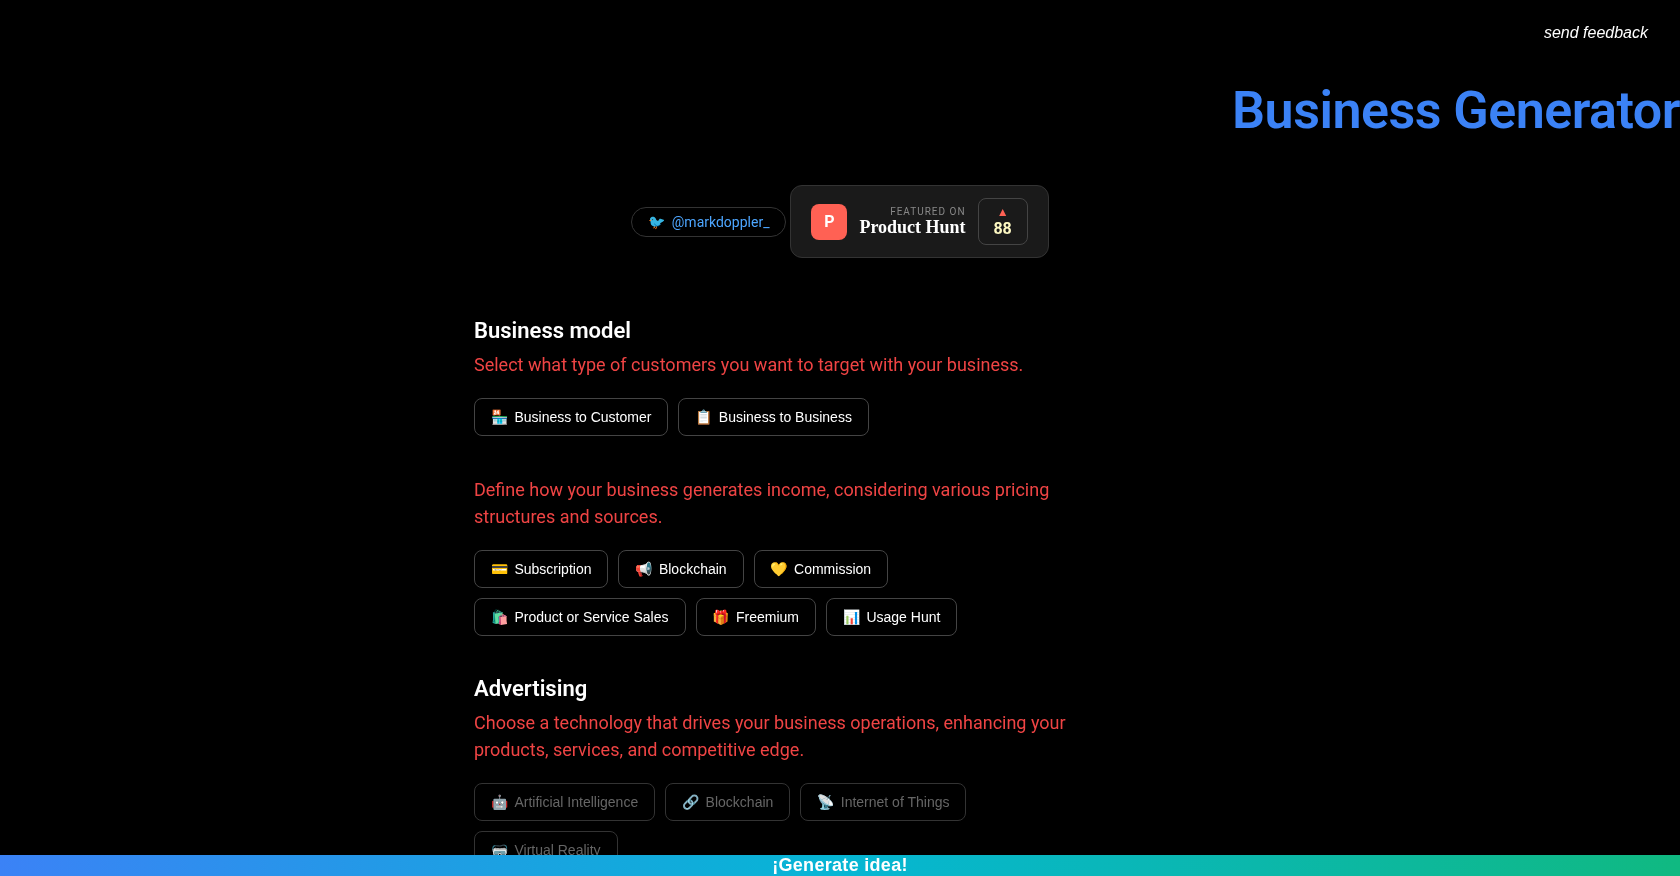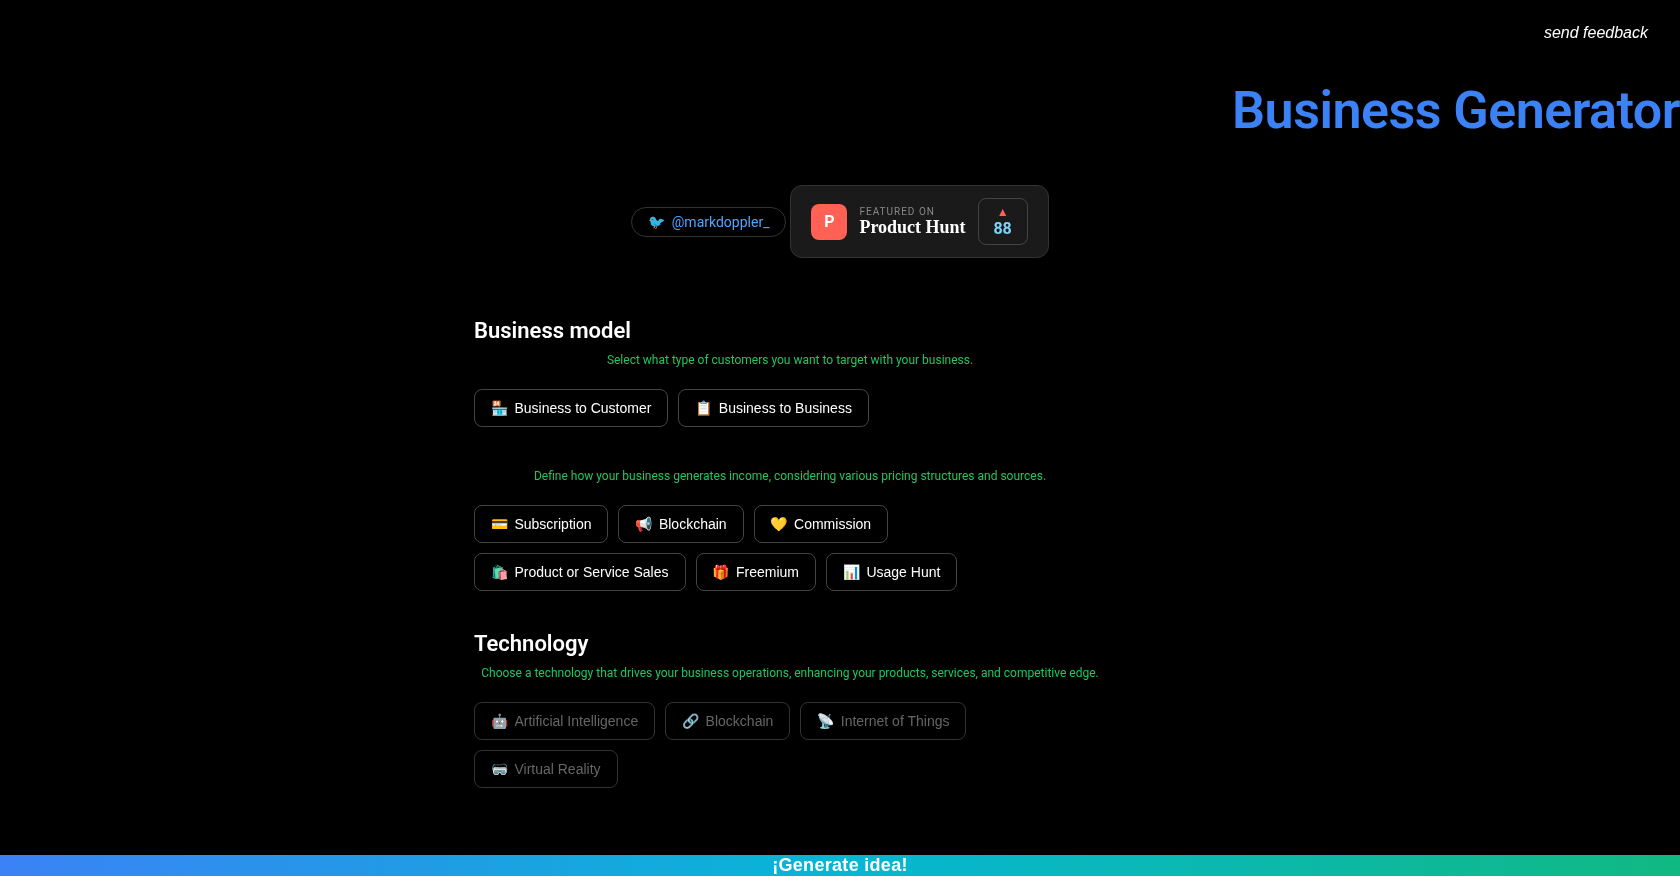--- a/index.html
+++ b/index.html
@@ -89,21 +89,21 @@
       border-radius: 8px;
       display: flex;
       align-items: center;
       justify-content: center;
       font-weight: bold;
       font-size: 16px;
       color: white;
     }
 
     .ph-text {
-      text-align: left;
+      text-align: right;
     }
 
     .ph-featured {
       font-size: 10px;
       color: #888888;
       letter-spacing: 1px;
       text-transform: uppercase;
     }
 
     .ph-name {
@@ -124,21 +124,21 @@
     }
 
     .ph-arrow {
       color: #ff6154;
       font-size: 12px;
     }
 
     .ph-count {
       font-size: 16px;
       font-weight: bold;
-      color: #7dd3fc;
+      color: #fef9c3;
     }
 
     .main-content {
       max-width: 680px;
       margin: 60px auto 0 auto;
       padding: 0 24px;
       margin-left: 450px;
     }
 
     .section {
@@ -146,25 +146,24 @@
     }
 
     .section-title {
       font-size: 22px;
       font-weight: 600;
       color: #ffffff;
       margin-bottom: 8px;
     }
 
     .section-desc {
-      font-size: 12px;
-      color: #22c55e;
+      font-size: 18px;
+      color: #ef4444;
       margin-bottom: 20px;
       line-height: 1.5;
-      text-align: center;
     }
 
     .button-group {
       display: flex;
       flex-wrap: wrap;
       gap: 10px;
     }
 
     .option-btn {
       display: inline-flex;
@@ -284,21 +283,21 @@
         <span>Freemium</span>
       </button>
       <button class="option-btn">
         <span>📊</span>
         <span>Usage Hunt</span>
       </button>
     </div>
   </div>
 
   <div class="section">
-    <h2 class="section-title">Technology</h2>
+    <h2 class="section-title">Advertising</h2>
     <p class="section-desc">Choose a technology that drives your business operations, enhancing your products, services, and competitive edge.</p>
     <div class="tech-row">
       <button class="tech-btn">
         <span>🤖</span>
         <span>Artificial Intelligence</span>
       </button>
       <button class="tech-btn">
         <span>🔗</span>
         <span>Blockchain</span>
       </button>

